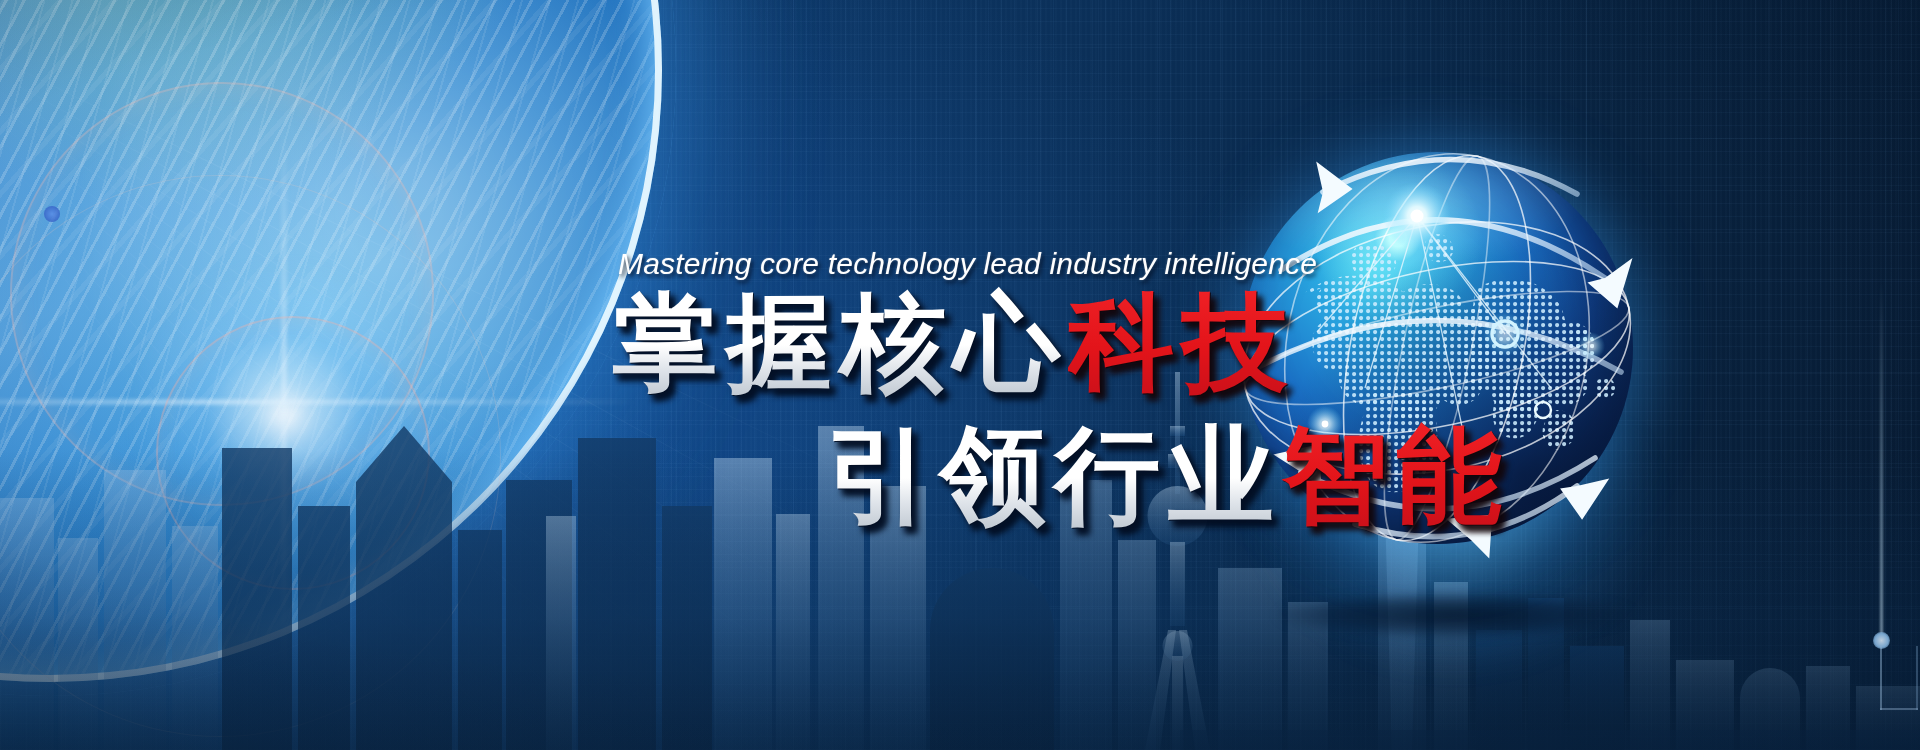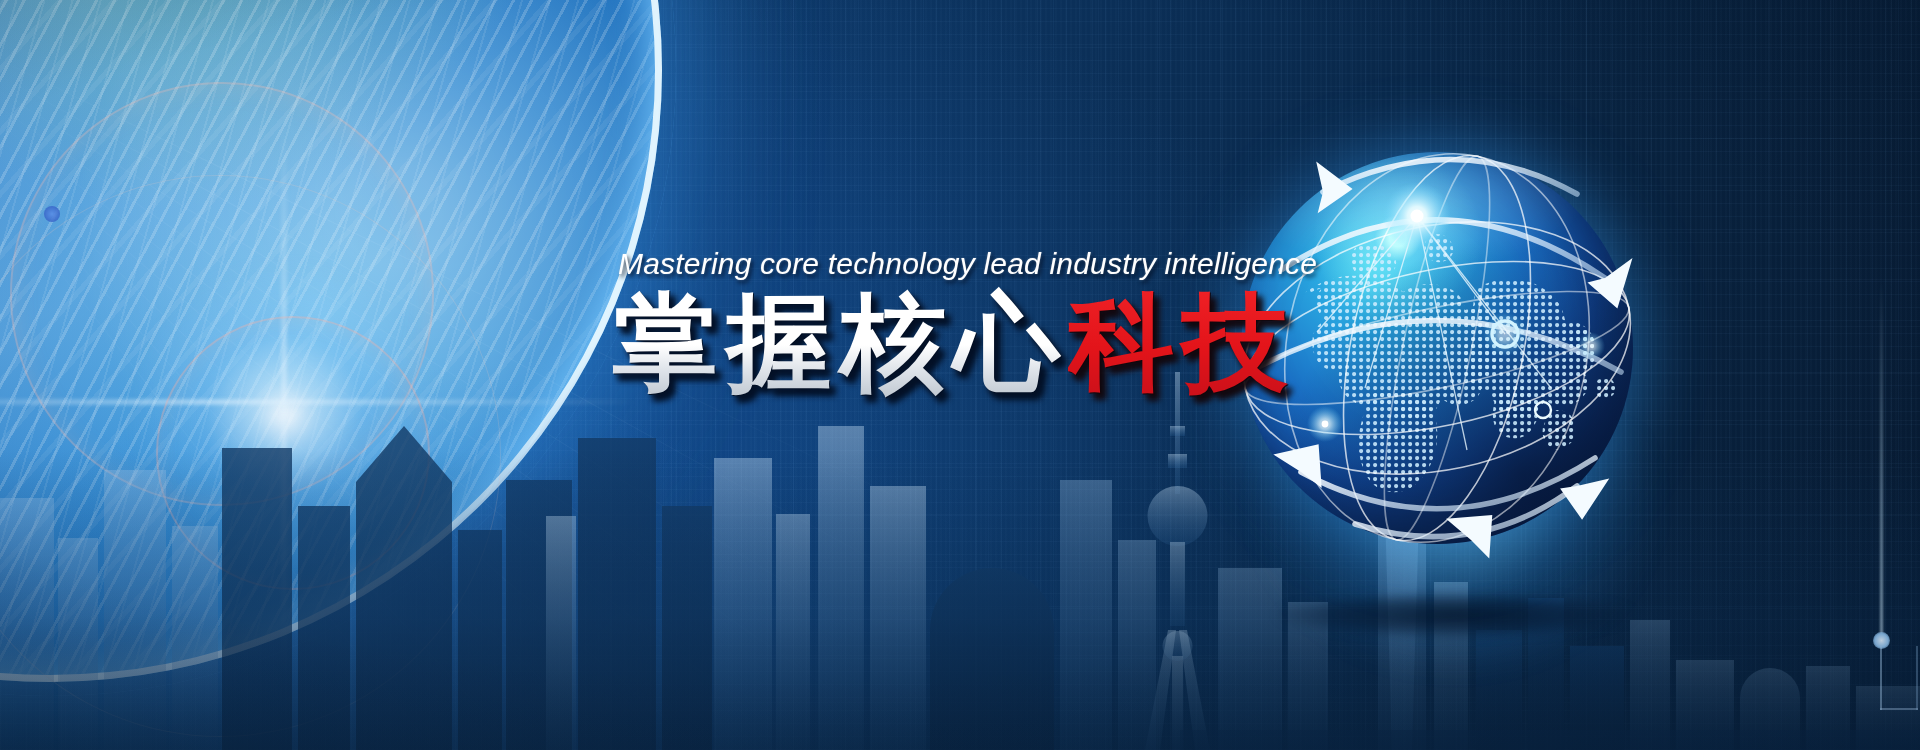--- a/index.html
+++ b/index.html
@@ -425,15 +425,16 @@
     <div class="ant-arm"></div>
   </div>
 
   <div class="vignette"></div>
 
   <div class="copy">
     <div class="tagline">Mastering core technology lead industry intelligence</div>
 
     <div class="headline line1"><span class="hl-white">掌握核心</span><span class="hl-red">科技</span></div>
 
+    <div class="headline line2"><span class="hl-white">引领行业</span><span class="hl-red">智能</span></div>
   </div>
 
 </div>
 
 </body></html>

